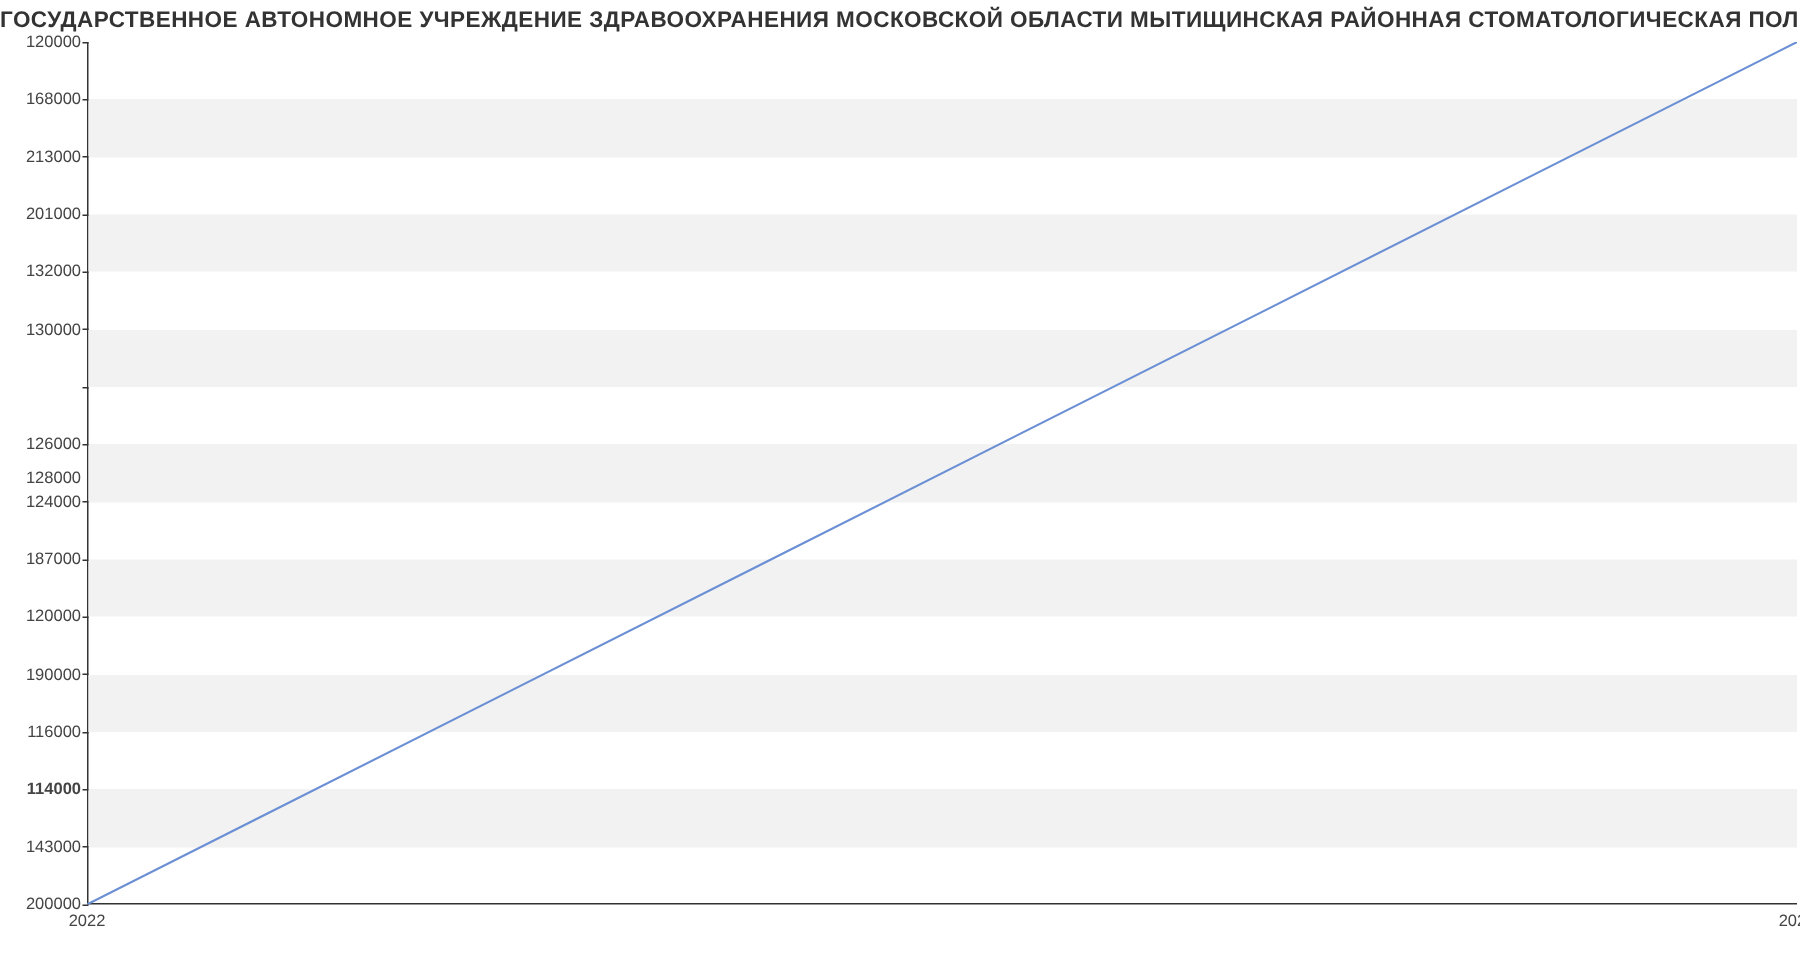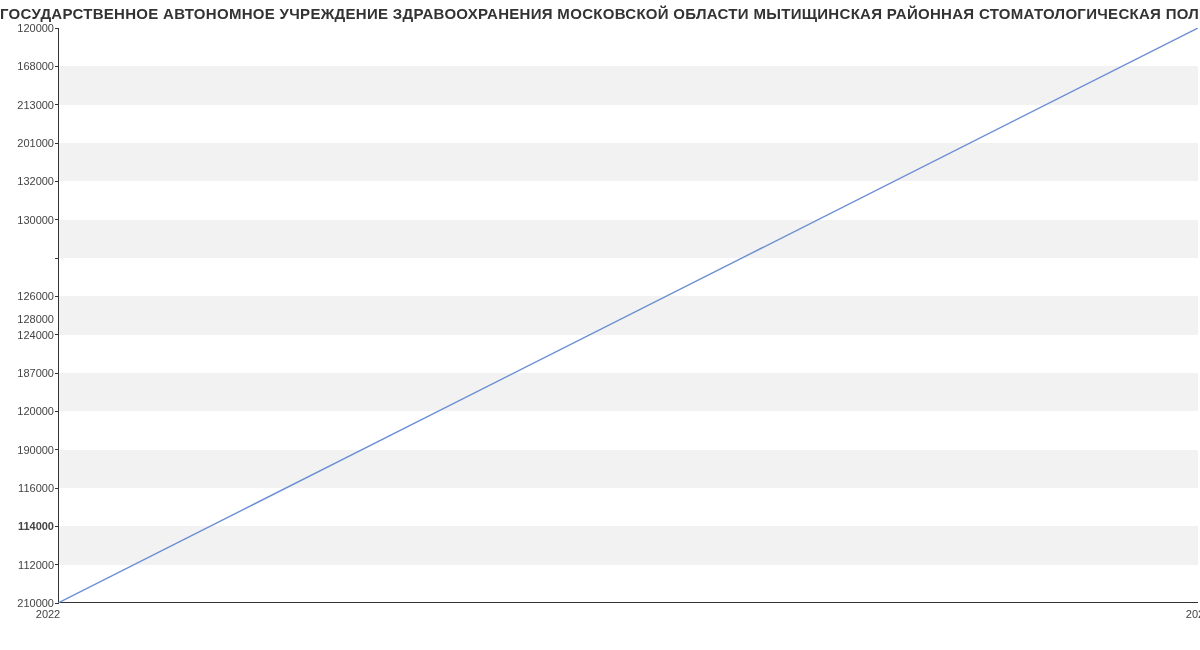--- a/index.html
+++ b/index.html
@@ -105,31 +105,31 @@
       <div class="tickmark" style="top: 191.167px;"></div>
       <div class="tickmark" style="top: 152.833px;"></div>
       <div class="tickmark" style="top: 114.5px;"></div>
       <div class="tickmark" style="top: 76.1667px;"></div>
       <div class="tickmark" style="top: 37.8333px;"></div>
       <div class="tickmark" style="top: -0.5px;"></div>
     </div>
   <svg id="line" preserveAspectRatio="none" viewBox="0 0 1140 575">
       <path d="M0 575 L1140 0" fill="none" stroke="#6b8fd4" stroke-width="1.4"></path>
     </svg>
-<div class="ytick" style="top: 575px;">210000</div>
-    <div class="ytick" style="top: 536.667px;">112000</div>
+<div class="ytick" style="top: 575px;">200000</div>
+    <div class="ytick" style="top: 536.667px;">143000</div>
     <div class="ytick" style="top: 498.333px; font-weight: bold;">114000</div>
     <div class="ytick" style="top: 460px;">116000</div>
     <div class="ytick" style="top: 421.667px;">190000</div>
     <div class="ytick" style="top: 383.333px;">120000</div>
     <div class="ytick" style="top: 345px;">187000</div>
     <div class="ytick" style="top: 306.667px;">124000</div>
     <div class="ytick" style="top: 268.333px;">126000</div>
     <div class="ytick" style="top: 243px; margin-top: 48px;">128000</div>
     <div class="ytick" style="top: 191.667px;">130000</div>
     <div class="ytick" style="top: 153.333px;">132000</div>
     <div class="ytick" style="top: 115px;">201000</div>
     <div class="ytick" style="top: 76.6667px;">213000</div>
     <div class="ytick" style="top: 38.3333px;">168000</div>
     <div class="ytick" style="top: 0px;">120000</div>
-    <div class="xtick" style="left: 48px;">2022</div>
+    <div class="xtick" style="left: 58px;">2022</div>
     <div class="xtick" style="left: 1198px;">2024</div>
   </div>
 
 </body></html>

